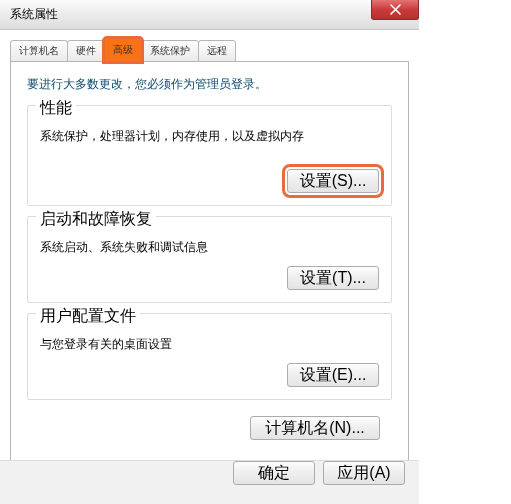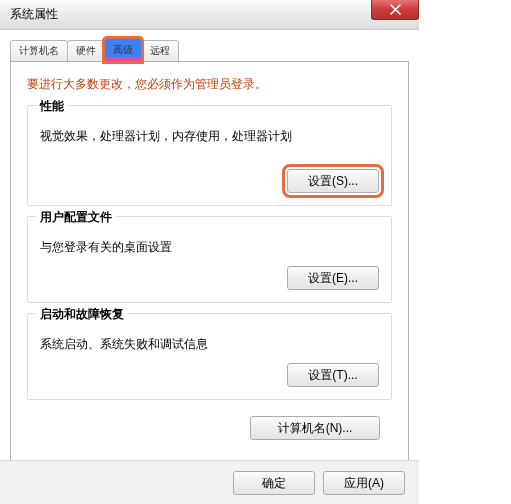--- a/index.html
+++ b/index.html
@@ -70,79 +70,78 @@
     color: #333;
     border-top-left-radius: 3px;
     border-top-right-radius: 3px;
     margin-right: -1px;
     cursor: pointer;
     position: relative;
     height: 22px;
     line-height: 14px;
   }
   .tab.active {
-    background: #3b82f6;
-    border-bottom: 5px solid #ec4899;
+    background: #f97316;
+    border-bottom: 1px solid #ec4899;
     z-index: 2;
     height: 24px;
     padding-top: 4px;
   }
   .tab.highlight-box {
     outline: 3px solid #e96a3a;
     outline-offset: -1px;
     z-index: 4;
   }
   .tab-content {
     border: 1px solid #b5b5b5;
     border-top: 1px solid #b5b5b5;
     margin-top: -1px;
     background: #fff;
     padding: 14px 16px 10px 16px;
     position: relative;
     min-height: 410px;
   }
   .intro {
-    color: #c2410c;
+    color: #0c4a6e;
     margin-bottom: 12px;
     font-size: 12px;
   }
   .group {
     border: 1px solid #dcdcdc;
     border-radius: 2px;
     padding: 22px 12px 12px 12px;
     margin-bottom: 10px;
     position: relative;
   }
   .group-title {
     position: absolute;
     top: -8px;
     left: 8px;
     background: #fff;
     padding: 0 4px;
-    font-size: 12px;
-    color: #000;
-    font-weight: bold;
+    font-size: 16px;
+    color: #000;
   }
   .group-desc {
     font-size: 12px;
     color: #000;
     margin-bottom: 10px;
   }
   .group-btn-row {
     display: flex;
     justify-content: flex-end;
     margin-top: 6px;
   }
   .btn {
     min-width: 92px;
     height: 24px;
     border: 1px solid #acacac;
     border-radius: 3px;
     background: linear-gradient(to bottom, #fdfdfd 0%, #efefef 45%, #e4e4e4 100%);
-    font-size: 12px;
+    font-size: 16px;
     font-family: inherit;
     cursor: pointer;
     padding: 0 10px;
     color: #000;
     line-height: 20px;
   }
   .btn.highlight-box {
     outline: 3px solid #e96a3a;
     outline-offset: 2px;
   }
@@ -158,21 +157,21 @@
   .bottom-bar {
     position: absolute;
     left: 0;
     right: 0;
     bottom: 0;
     height: 44px;
     border-top: 1px solid #dcdcdc;
     background: #f1f1f1;
     display: flex;
     justify-content: flex-end;
-    align-items: center;
+    align-items: flex-start;
     padding-right: 14px;
     gap: 8px;
   }
   .bottom-bar .btn { min-width: 82px; }
 </style>
 </head>
 <body>
 
 <div class="window">
 
@@ -184,51 +183,52 @@
       </svg>
     </div>
   </div>
 
   <div class="client-area">
 
     <div class="tab-strip">
       <div class="tab">计算机名</div>
       <div class="tab">硬件</div>
       <div class="tab active highlight-box">高级</div>
+      <div class="tab">系统保护</div>
       <div class="tab">远程</div>
     </div>
 
     <div class="tab-content">
 
       <div class="intro">要进行大多数更改，您必须作为管理员登录。</div>
 
       <div class="group perf">
         <div class="group-title">性能</div>
-        <div class="group-desc">视觉效果，处理器计划，内存使用，处理器计划</div>
+        <div class="group-desc">系统保护，处理器计划，内存使用，以及虚拟内存</div>
         <div class="group-btn-row">
           <button class="btn highlight-box">设置(S)...</button>
+        </div>
+      </div>
+
+      <div class="group">
+        <div class="group-title">启动和故障恢复</div>
+        <div class="group-desc">系统启动、系统失败和调试信息</div>
+        <div class="group-btn-row">
+          <button class="btn">设置(T)...</button>
         </div>
       </div>
 
       <div class="group">
         <div class="group-title">用户配置文件</div>
         <div class="group-desc">与您登录有关的桌面设置</div>
         <div class="group-btn-row">
           <button class="btn">设置(E)...</button>
         </div>
       </div>
 
-      <div class="group">
-        <div class="group-title">启动和故障恢复</div>
-        <div class="group-desc">系统启动、系统失败和调试信息</div>
-        <div class="group-btn-row">
-          <button class="btn">设置(T)...</button>
-        </div>
-      </div>
-
       <div class="env-row">
         <button class="btn">计算机名(N)...</button>
       </div>
 
     </div>
 
   </div>
 
   <div class="bottom-bar">
     <button class="btn">确定</button>

